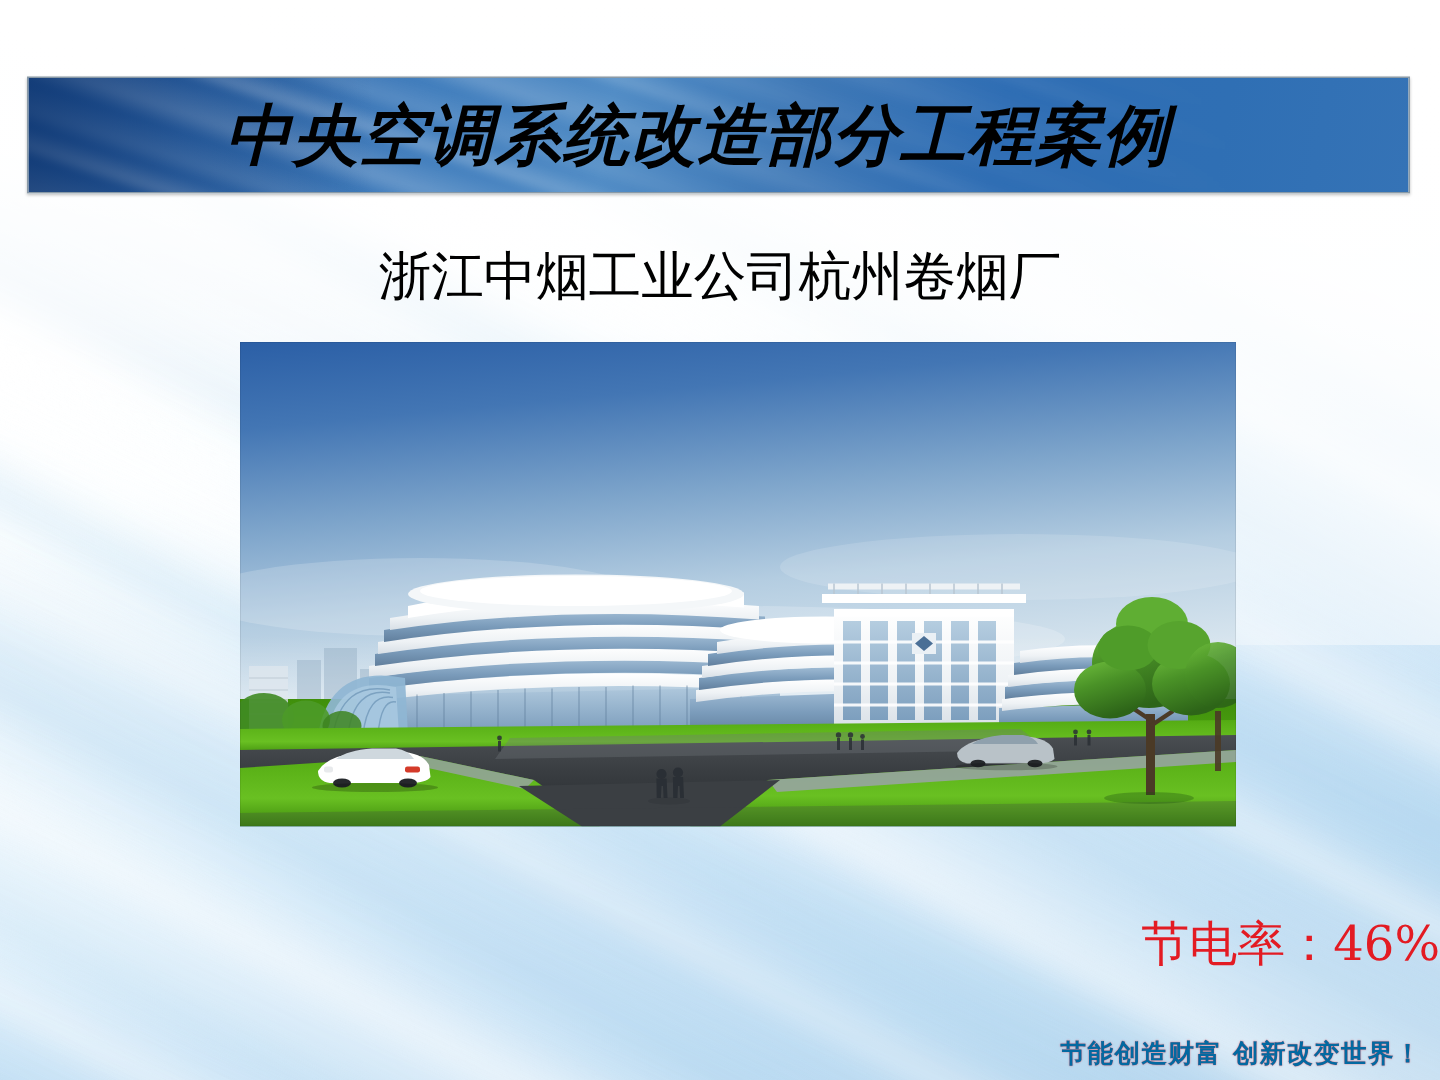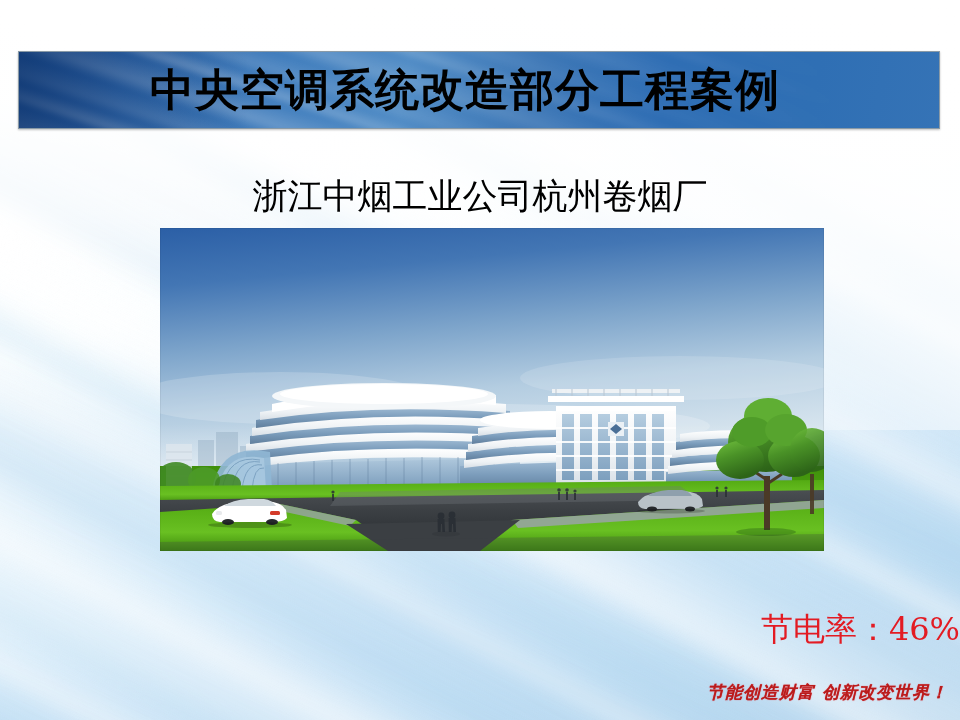--- a/index.html
+++ b/index.html
@@ -146,33 +146,33 @@
     display: flex;
     align-items: center;
     justify-content: center;
     padding-right: 28px;
     font-family: "DejaVu Serif", "Liberation Serif", serif;
     font-weight: bold;
     font-size: 44px;
     letter-spacing: 1px;
     color: #000000;
     white-space: nowrap;
+    font-style: italic;
   }
 
   
   .subtitle {
     position: absolute;
     left: 0; right: 0;
     top: 161px;
     text-align: center;
     font-family: "DejaVu Serif", "Liberation Serif", serif;
     font-size: 35px;
     color: #000000;
     white-space: nowrap;
-    margin-top: 12px;
   }
 
   
   .photo {
     position: absolute;
     left: 160px;
     top: 228px;
     width: 664px;
     height: 323px;
     overflow: hidden;
@@ -189,27 +189,26 @@
     font-family: "DejaVu Serif", "Liberation Serif", serif;
     font-size: 32px;
     color: #e31b23;
     white-space: nowrap;
   }
 
   
   .footer-slogan {
     position: absolute;
     right: 12px;
-    bottom: 16px;
+    bottom: 6px;
     font-family: "DejaVu Serif", "Liberation Serif", serif;
     font-weight: bold;
-    font-style: italic;
     font-size: 17px;
     letter-spacing: 1px;
-    color: #b91c1c;
+    color: #0369a1;
     text-shadow: 0 0 1px rgba(236,28,36,.8);
     white-space: nowrap;
   }
 </style>
 </head>
 <body>
 
 <div class="slide">
 
   <div class="bg-base"></div>

